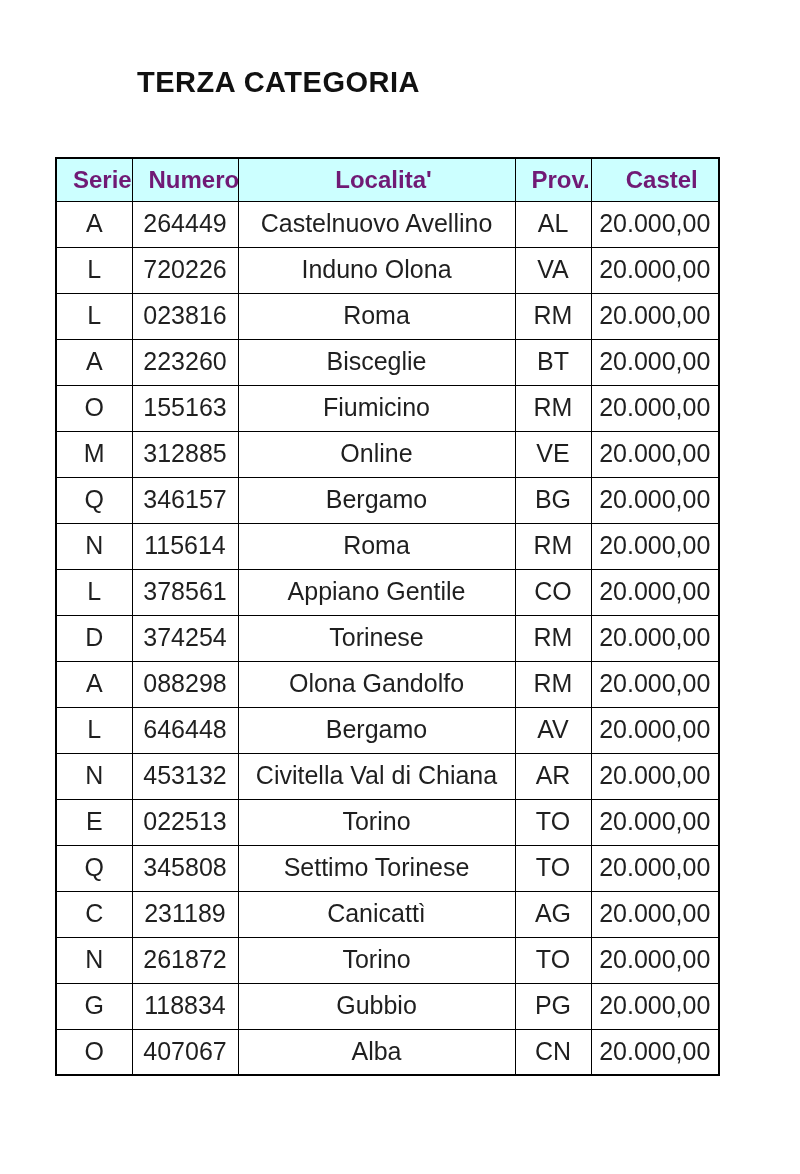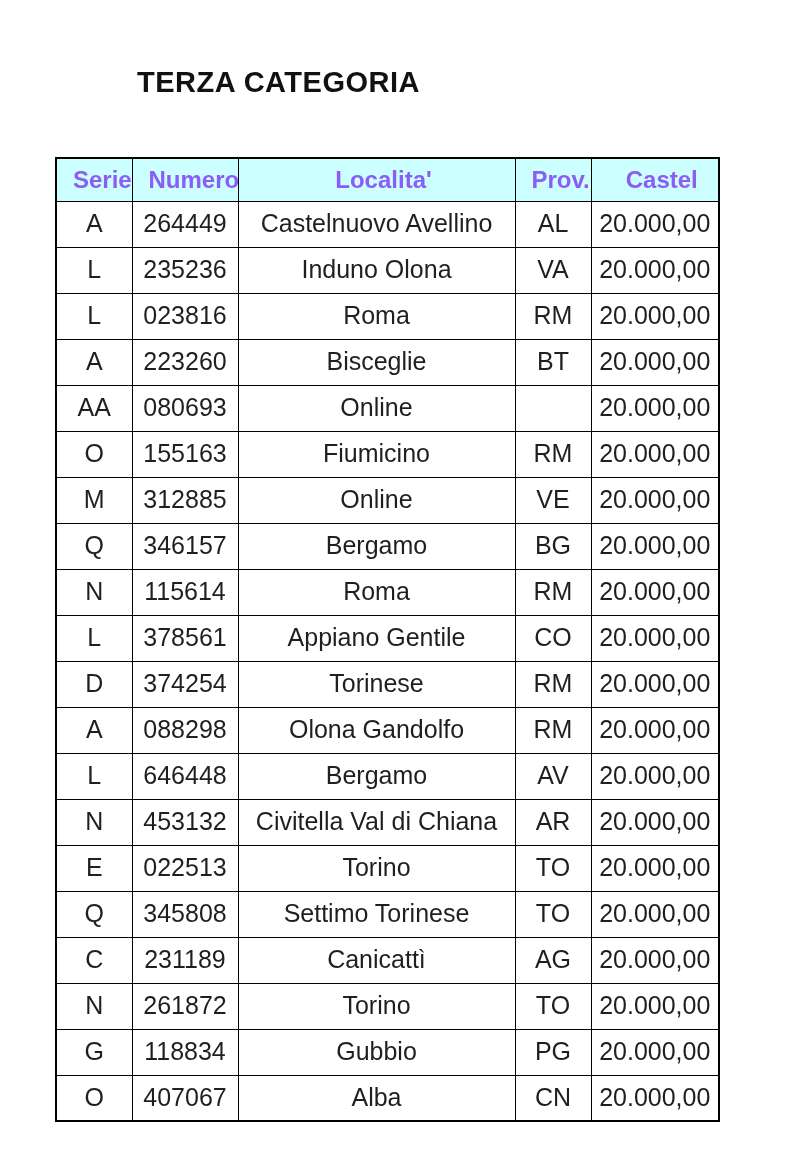--- a/index.html
+++ b/index.html
@@ -44,21 +44,21 @@
     overflow: hidden;
     white-space: nowrap;
     box-sizing: border-box;
   }
   .prize-table thead th {
     background: #ccffff;
     font-weight: bold;
     font-size: 24px;
     height: 43px;
     padding: 7px 2px 0 16px;
-    color: #8b5cf6;
+    color: #701a75;
   }
   .prize-table tbody td {
     font-size: 25px;
     height: 46px;
     padding: 7px 2px 0 2px;
     color: #1f1f1f;
     background: #ffffff;
   }
   col.c-serie   { width: 76px; }
   col.c-numero  { width: 106px; }
@@ -92,44 +92,37 @@
     <tbody>
         <tr>
           <td>A</td>
           <td>264449</td>
           <td>Castelnuovo Avellino</td>
           <td>AL</td>
           <td>20.000,00</td>
         </tr>
         <tr>
           <td>L</td>
-          <td>235236</td>
+          <td>720226</td>
           <td>Induno Olona</td>
           <td>VA</td>
           <td>20.000,00</td>
         </tr>
         <tr>
           <td>L</td>
           <td>023816</td>
           <td>Roma</td>
           <td>RM</td>
           <td>20.000,00</td>
         </tr>
         <tr>
           <td>A</td>
           <td>223260</td>
           <td>Bisceglie</td>
           <td>BT</td>
-          <td>20.000,00</td>
-        </tr>
-        <tr>
-          <td>AA</td>
-          <td>080693</td>
-          <td>Online</td>
-          <td></td>
           <td>20.000,00</td>
         </tr>
         <tr>
           <td>O</td>
           <td>155163</td>
           <td>Fiumicino</td>
           <td>RM</td>
           <td>20.000,00</td>
         </tr>
         <tr>

